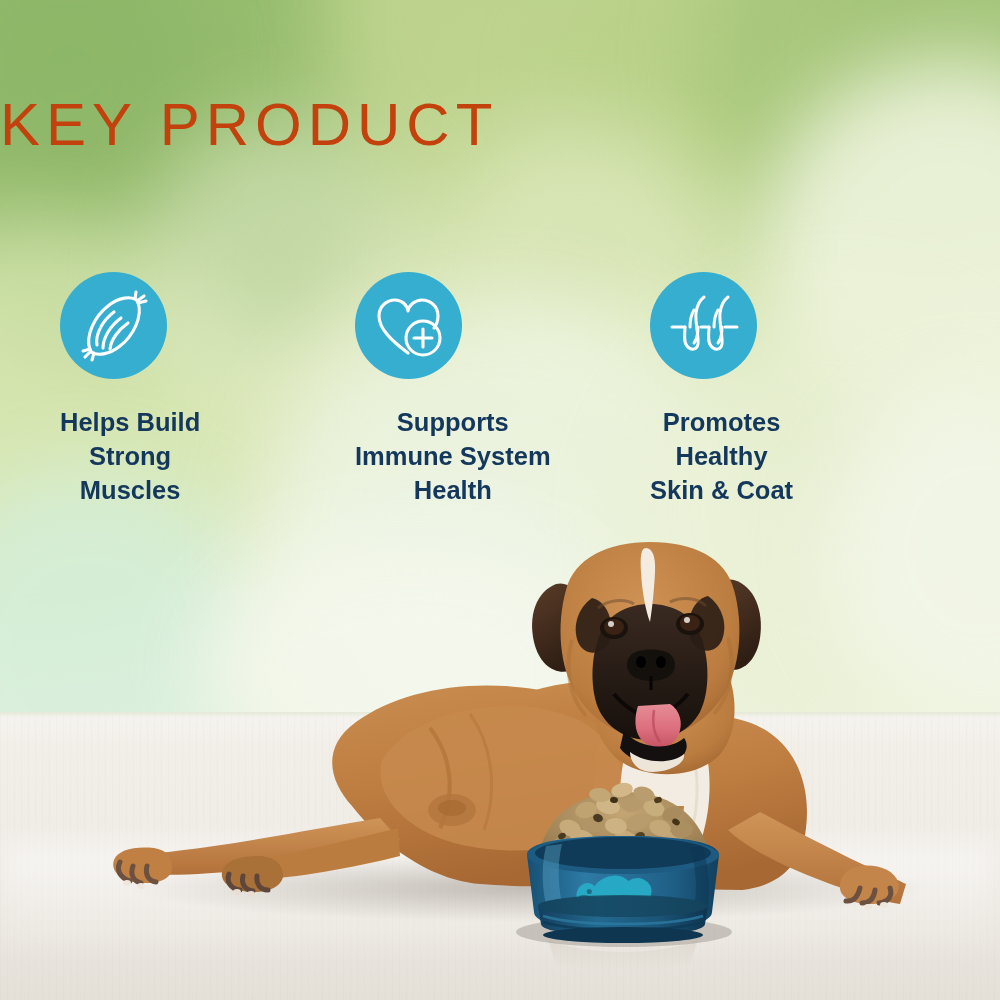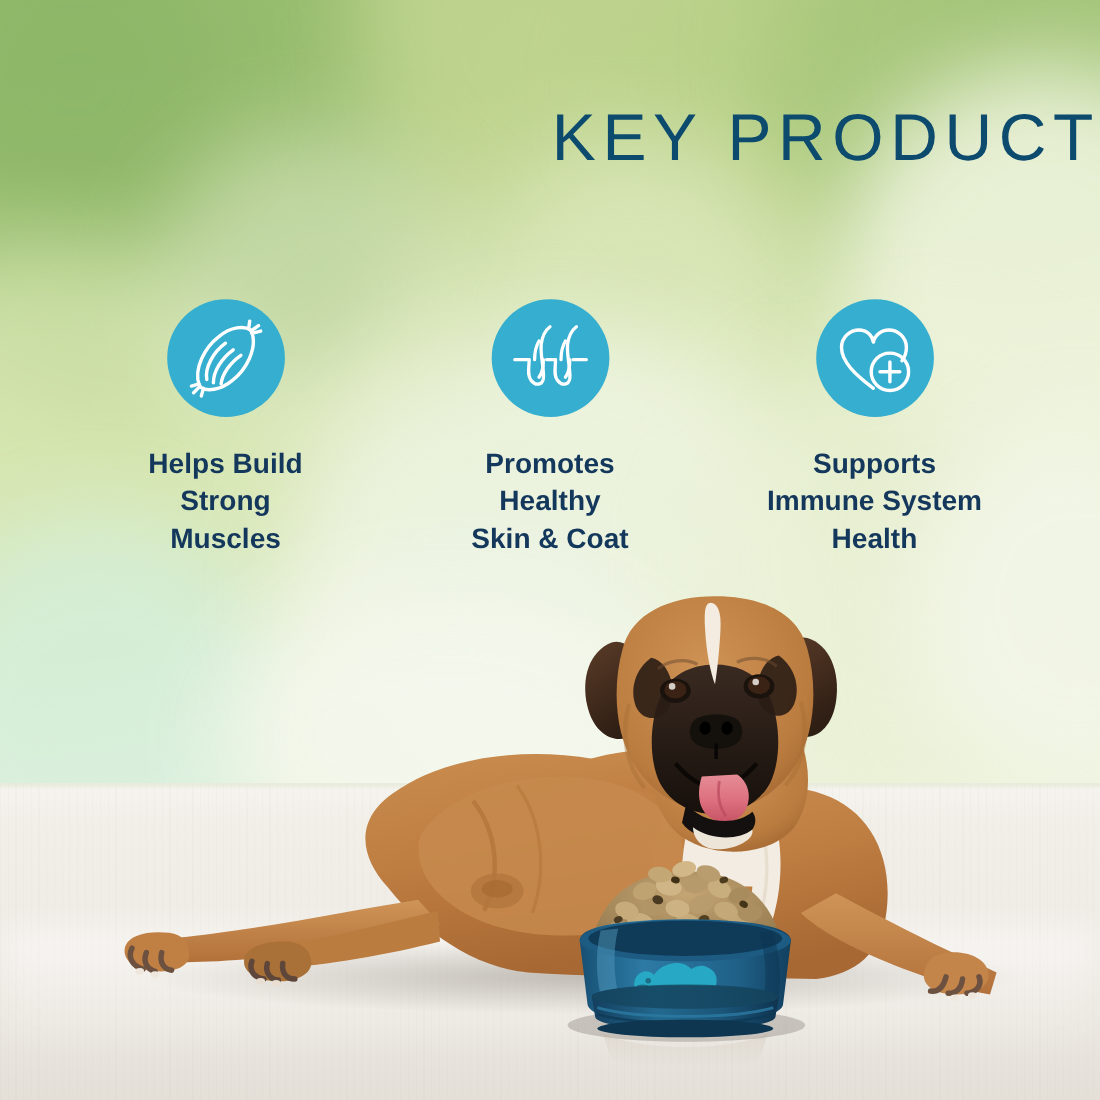--- a/index.html
+++ b/index.html
@@ -58,35 +58,35 @@
     filter:blur(14px);
   }
   .floor-edge {
     position:absolute; left:0; right:0; top:0; height:6px;
     background:linear-gradient(180deg, rgba(228,232,214,.9), rgba(246,244,240,0));
   }
 
   
   .title {
     position:absolute; left:0; right:0; top:92px;
-    text-align:right;
-    color:#0c4a6e;
+    text-align:left;
+    color:#c2410c;
     font-weight:300;
     font-size:60px;
     line-height:66px;
     letter-spacing:6px;
   }
   .title .l2 { display:block; letter-spacing:7px; }
 
   
   .benefits {
     position:absolute; left:60px; right:60px; top:272px;
     display:flex; justify-content:space-between; align-items:flex-start;
   }
-  .benefit { width:290px; display:flex; flex-direction:column; align-items:center; }
+  .benefit { width:290px; display:flex; flex-direction:column; align-items:flex-start; }
   .icon-circle {
     width:107px; height:107px; border-radius:50%;
     background:#35aecf;
     display:flex; align-items:center; justify-content:center;
   }
   .benefit-label {
     margin-top:26px;
     color:#14375c;
     font-weight:700;
     font-size:25.5px;
@@ -151,52 +151,52 @@
         </svg>
       </div>
       <div class="benefit-label">Helps Build
 Strong
 Muscles</div>
     </div>
 
     <div class="benefit">
       <div class="icon-circle">
         <svg width="78" height="78" viewBox="0 0 78 78">
+          <g fill="none" stroke="#ffffff" stroke-width="3.1" stroke-linecap="round" stroke-linejoin="round">
+            <path d="M38 66 C22 54 9 42 9 29 C9 19 17 13 25 13 C32 13 37 18 38 24 C39 18 45 13 52 13 C60 13 68 19 68 29 C68 33 67 37 64 41"></path>
+            <circle cx="53" cy="51" r="17"></circle>
+            <path d="M53 42 L53 60"></path>
+            <path d="M44 51 L62 51"></path>
+          </g>
+        </svg>
+      </div>
+      <div class="benefit-label">Supports
+Immune System
+Health</div>
+    </div>
+
+    <div class="benefit">
+      <div class="icon-circle">
+        <svg width="78" height="78" viewBox="0 0 78 78">
           <g fill="none" stroke="#ffffff" stroke-width="3.0" stroke-linecap="round" stroke-linejoin="round">
             <path d="M7 40 L20 40"></path>
             <path d="M36 40 L44 40"></path>
             <path d="M60 40 L72 40"></path>
             <path d="M20 40 C20 48 18 54 22 59 C26 64 32 63 33 57 C34 50 30 36 31 26 C32 18 35 13 39 10"></path>
             <path d="M33 40 C33 47 32 52 29 56"></path>
             <path d="M25 40 C25 34 26 28 29 23"></path>
             <path d="M44 40 C44 48 42 54 46 59 C50 64 56 63 57 57 C58 50 54 36 55 26 C56 18 59 13 63 10"></path>
             <path d="M57 40 C57 47 56 52 53 56"></path>
             <path d="M49 40 C49 34 50 28 53 23"></path>
           </g>
         </svg>
       </div>
       <div class="benefit-label">Promotes
 Healthy
 Skin &amp; Coat</div>
-    </div>
-
-    <div class="benefit">
-      <div class="icon-circle">
-        <svg width="78" height="78" viewBox="0 0 78 78">
-          <g fill="none" stroke="#ffffff" stroke-width="3.1" stroke-linecap="round" stroke-linejoin="round">
-            <path d="M38 66 C22 54 9 42 9 29 C9 19 17 13 25 13 C32 13 37 18 38 24 C39 18 45 13 52 13 C60 13 68 19 68 29 C68 33 67 37 64 41"></path>
-            <circle cx="53" cy="51" r="17"></circle>
-            <path d="M53 42 L53 60"></path>
-            <path d="M44 51 L62 51"></path>
-          </g>
-        </svg>
-      </div>
-      <div class="benefit-label">Supports
-Immune System
-Health</div>
     </div>
 
   </div>
 
   <svg class="dog-layer" viewBox="0 0 1000 1000">
     <defs>
       <linearGradient id="furMain" x1="0" y1="0" x2="0.3" y2="1">
         <stop offset="0%" stop-color="#c98c4f"></stop>
         <stop offset="45%" stop-color="#c07f42"></stop>
         <stop offset="100%" stop-color="#a76833"></stop>

